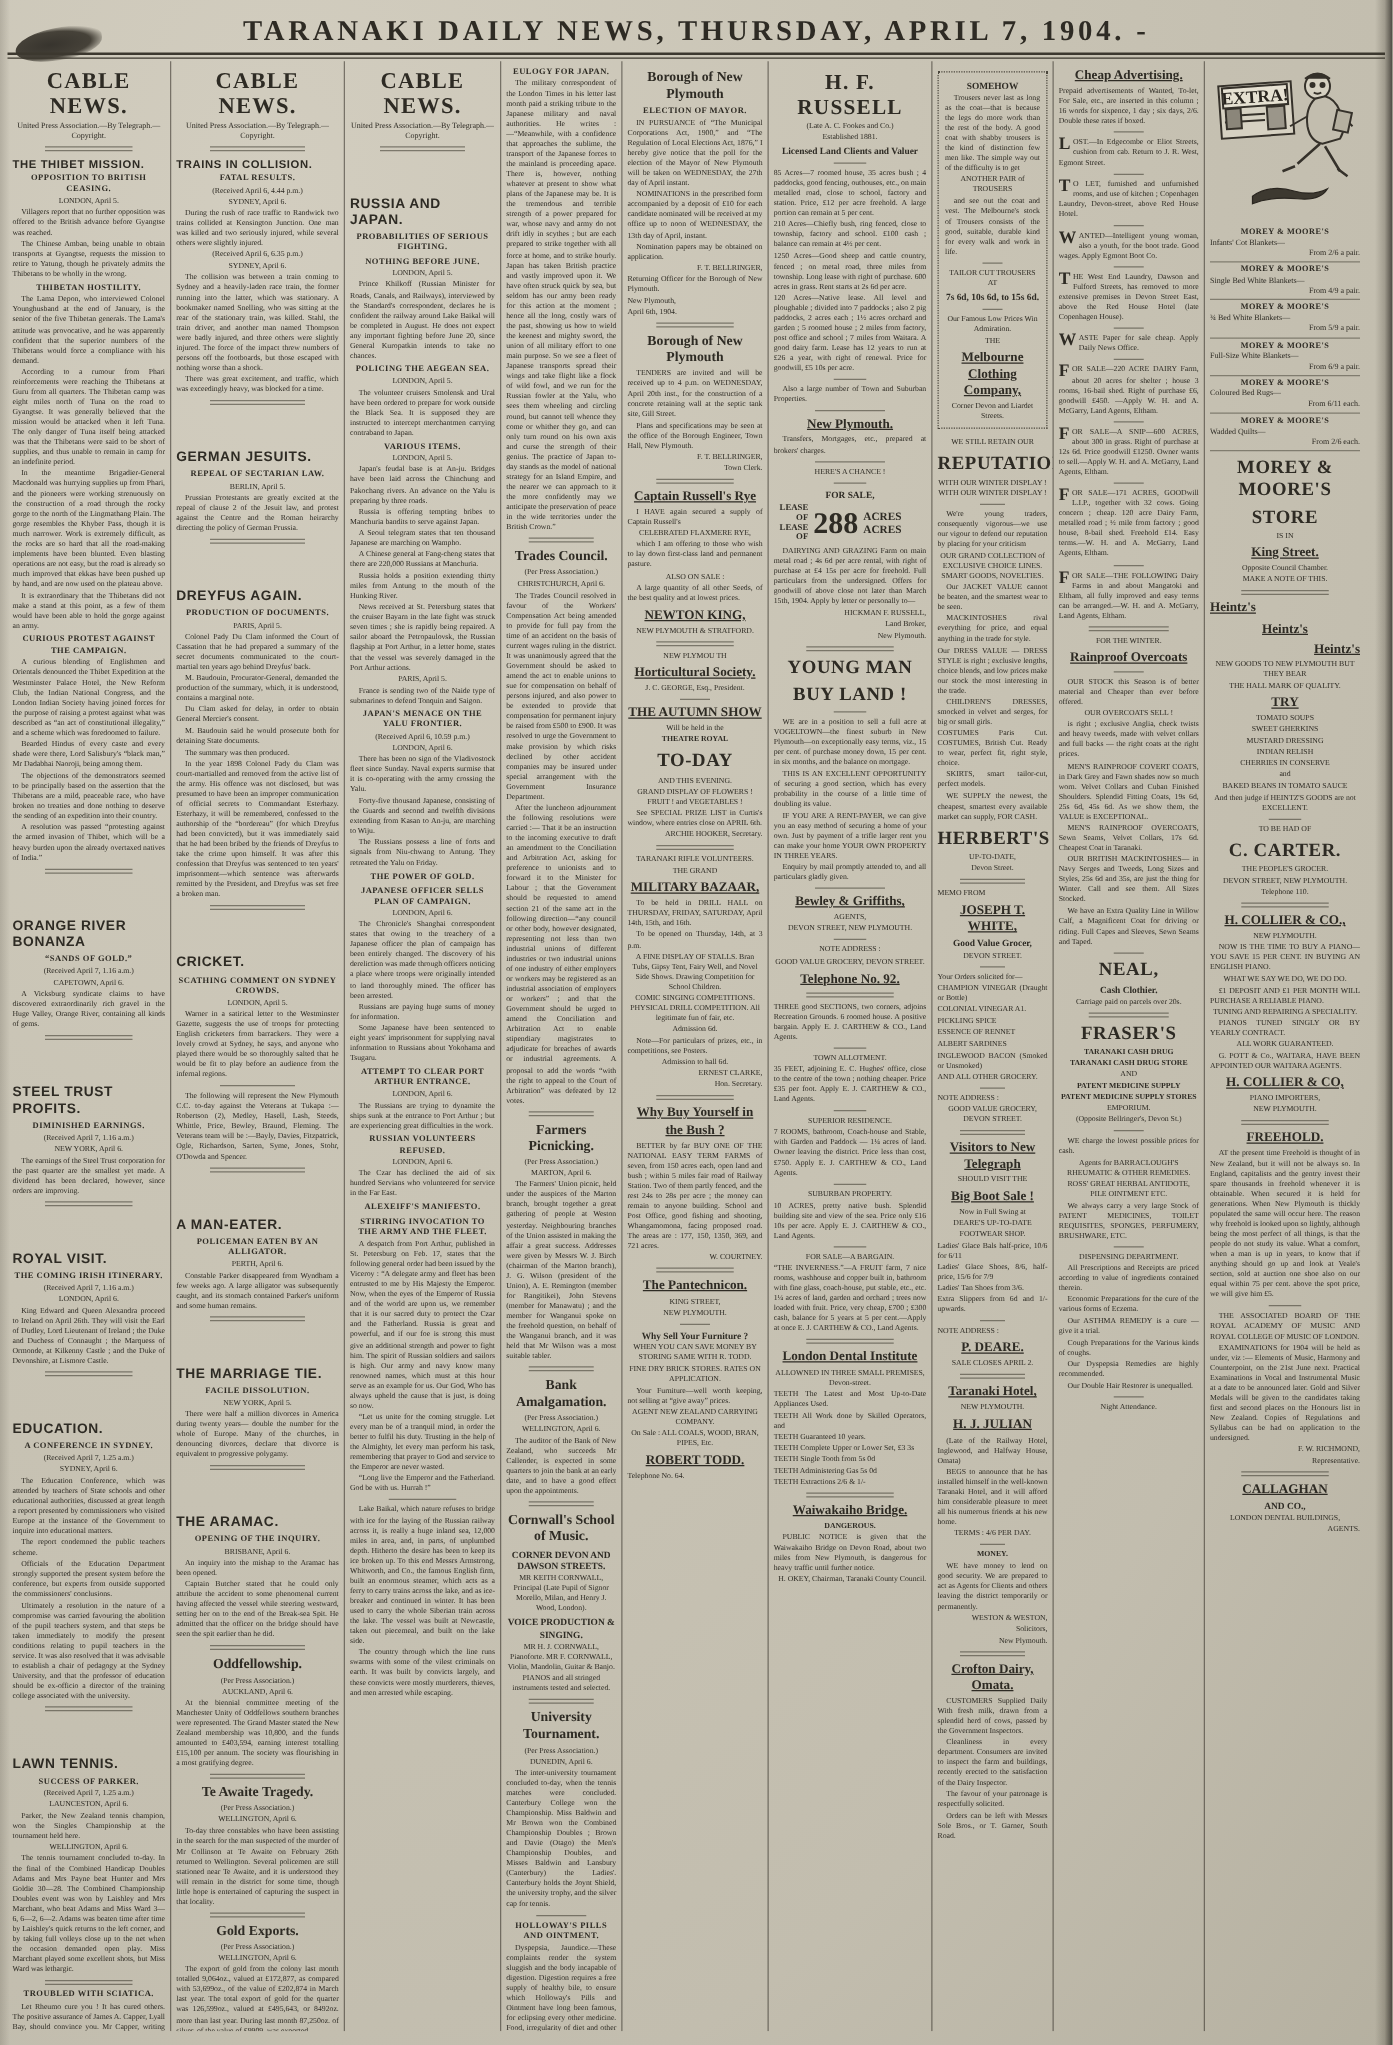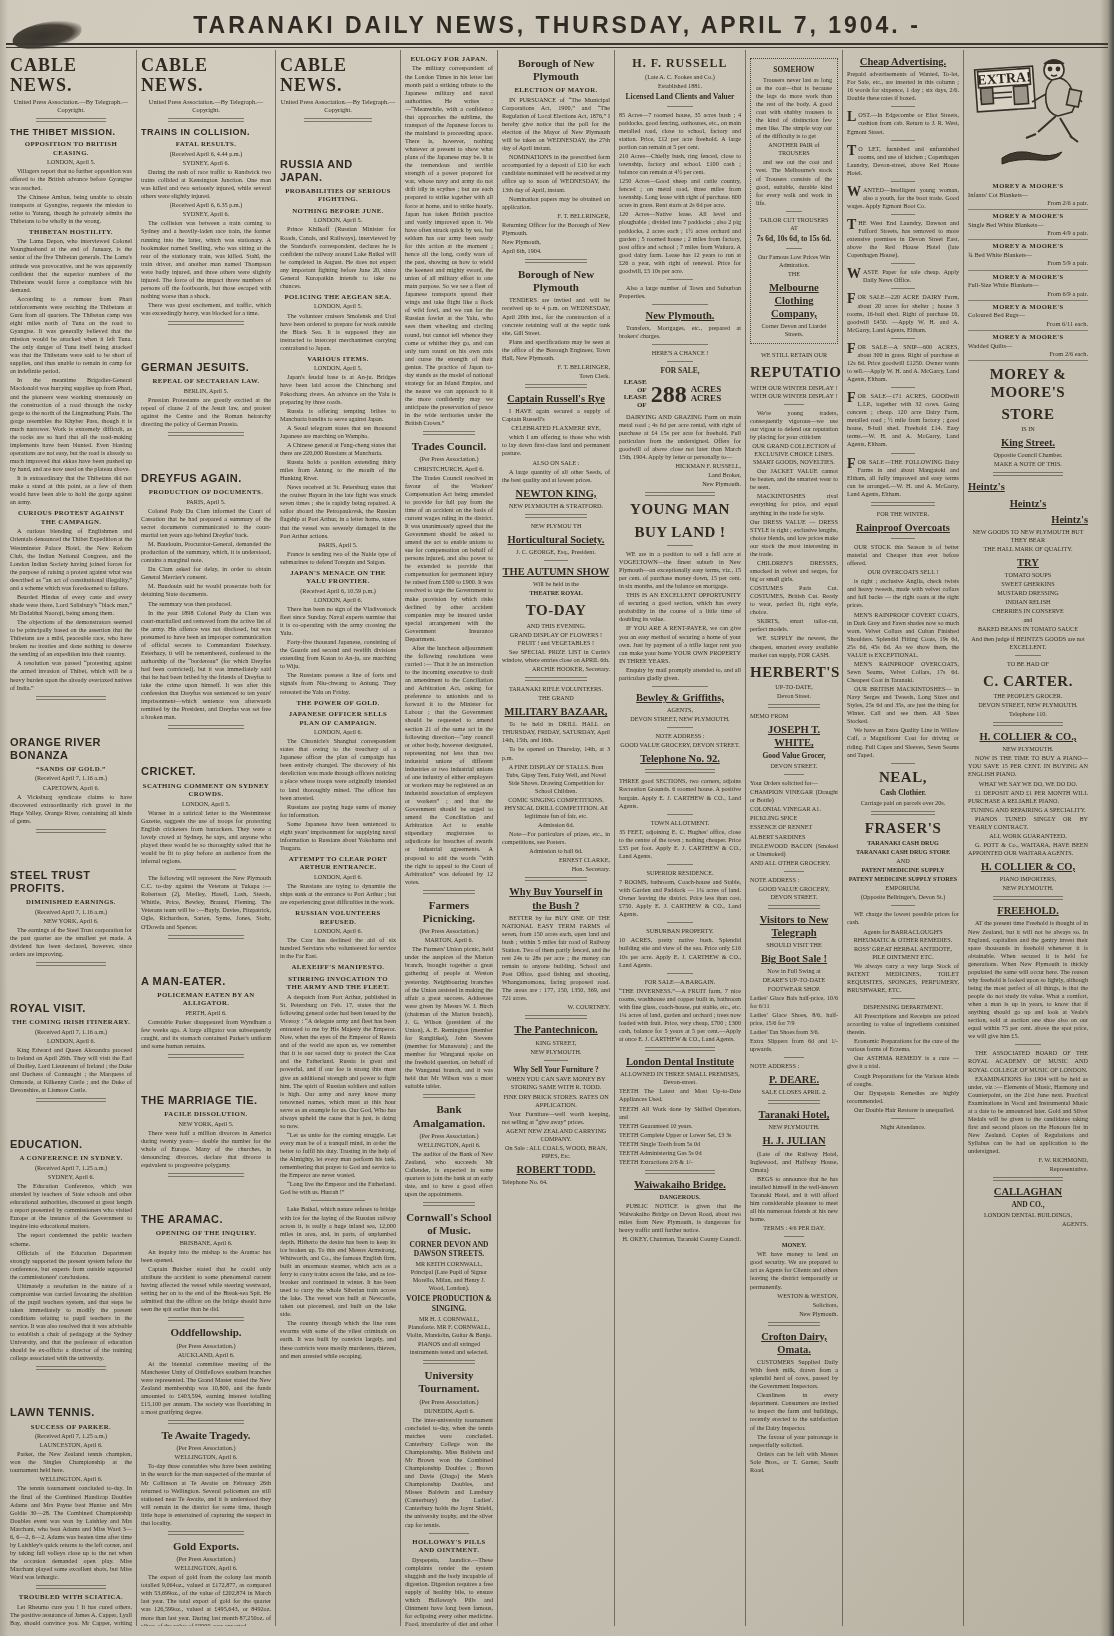--- a/index.html
+++ b/index.html
@@ -7,46 +7,46 @@
        font-family:"Liberation Serif","DejaVu Serif",serif;color:#2e2b24;}
   .page{position:absolute;inset:0;background:
     radial-gradient(ellipse at 20% 10%, #d2cdbf 0%, #c9c4b5 40%, #c2bdae 75%, #b5b0a0 100%);}
   .right-edge{position:absolute;top:0;right:0;width:14px;height:100%;
     background:linear-gradient(to right, rgba(60,55,45,0) 0%, rgba(60,55,45,.25) 55%, rgba(25,22,18,.7) 100%);}
   .left-edge{position:absolute;top:0;left:0;width:8px;height:100%;background:linear-gradient(to right, rgba(60,55,45,.18), rgba(60,55,45,0));}
   .smudge{position:absolute;left:12px;top:22px;width:70px;height:26px;border-radius:60% 40% 55% 45%;
     background:radial-gradient(ellipse at 40% 50%, #1d1a15 0%, #2e2a22 55%, rgba(46,42,34,0) 78%);
     transform:rotate(-8deg);opacity:.85;}
   .masthead{position:relative;text-align:center;padding-top:12px;}
-  .masthead .title{font-weight:bold;font-size:23px;letter-spacing:3px;font-family:Liberation Sans, sans-serif;}
+  .masthead .title{font-weight:bold;font-size:23px;letter-spacing:3px;font-family:Liberation Serif, serif;}
   .mast-rule{border-top:2px solid #3c382f;border-bottom:1px solid #3c382f;height:2px;margin:4px 6px 0 6px;}
   .cols{display:flex;align-items:stretch;padding:2px 6px 0 6px;height:1576px;overflow:hidden;}
   .col{box-sizing:border-box;padding:2px 4px;border-right:1px solid rgba(45,40,32,.55);overflow:hidden;}
   .col:last-child{border-right:none;}
   .c1{width:131px}.c2{width:139px}.c3{width:125px}.c4{width:97px}.c5{width:117px}
   .c6{width:131px}.c7{width:97px}.c8{width:121px}.c9{width:128px}
 
   
-  .b-display{font:bold 18px/1.1 "Liberation Serif",serif;text-align:left;letter-spacing:1px;margin:4px 0 2px;}
+  .b-display{font:bold 18px/1.1 "Liberation Serif",serif;text-align:center;letter-spacing:1px;margin:4px 0 2px;}
   .b-credit{font:400 6.4px/1.25 "Liberation Serif",serif;text-align:center;margin:0 0 3px;}
   .b-h1{font:bold 9px/1.2 "Liberation Sans",sans-serif;letter-spacing:.5px;margin:5px 0 2px;}
   .b-h1.big{font-size:11px;margin-top:36px;}
   .b-h1s{font:bold 11px/1.2 "Liberation Serif",serif;text-align:center;margin:5px 0 2px;}
   .b-h2{font:bold 6.8px/1.25 "Liberation Serif",serif;text-align:center;letter-spacing:.4px;margin:3px 0 1px;}
   .b-date{font:400 6.2px/1.3 "Liberation Serif",serif;text-align:center;margin:1px 0;}
   .b-p{font:400 6.2px/1.3 "Liberation Serif",serif;text-align:justify;text-indent:7px;margin:1px 0;}
   .b-p.ni{text-indent:0;}
   .b-p.ctr{text-align:center;text-indent:0;}
   .b-p.rt{text-align:right;text-indent:0;}
   .b-p.bold{font-weight:bold;}
   .b-rule{width:46%;margin:4px auto;border-top:1px solid #45413699;height:0;}
   .b-rule.dbl{border-bottom:1px solid #45413699;height:2px;width:58%;}
   .b-rule.short{width:22%;}
   .b-ad1{font:bold 15px/1.15 "Liberation Serif",serif;text-align:center;letter-spacing:.5px;margin:5px 0 2px;}
-  .b-ad1.huge{font-size:12px;letter-spacing:1px;}
+  .b-ad1.huge{font-size:17px;letter-spacing:1px;}
   .b-ad2{font:bold 10.5px/1.25 "Liberation Serif",serif;text-align:center;margin:3px 0 2px;text-decoration:underline;}
   .b-ad3{font:bold 7.5px/1.3 "Liberation Serif",serif;text-align:center;margin:2px 0 1px;}
   .b-ad2.al{text-align:left;}
   .b-ad2.ar{text-align:right;}
   .b-drop{font:400 6.2px/1.3 "Liberation Serif",serif;text-align:justify;margin:4px 0;}
   .b-drop::first-letter{font-size:14px;font-weight:bold;float:left;line-height:.78;margin:1px 2px 0 0;}
   .b-box{border:1.5px dotted #4a463c;padding:4px 5px;margin:6px 0 7px;}
   .mm{margin:2px 0;border-bottom:1px solid #45413688;padding-bottom:2px;}
   .mm-a{font:bold 6.6px/1.3 "Liberation Serif",serif;text-align:center;letter-spacing:.4px;}
   .mm-b{font:400 6.4px/1.3 "Liberation Serif",serif;text-align:left;}

